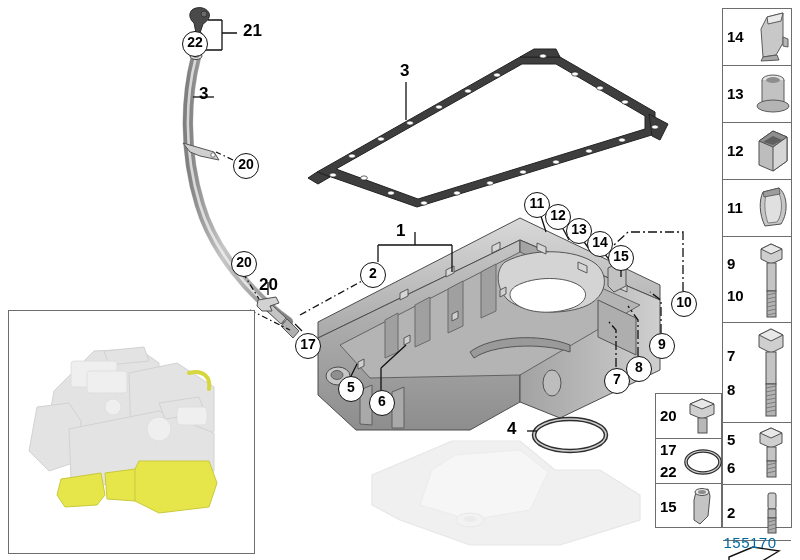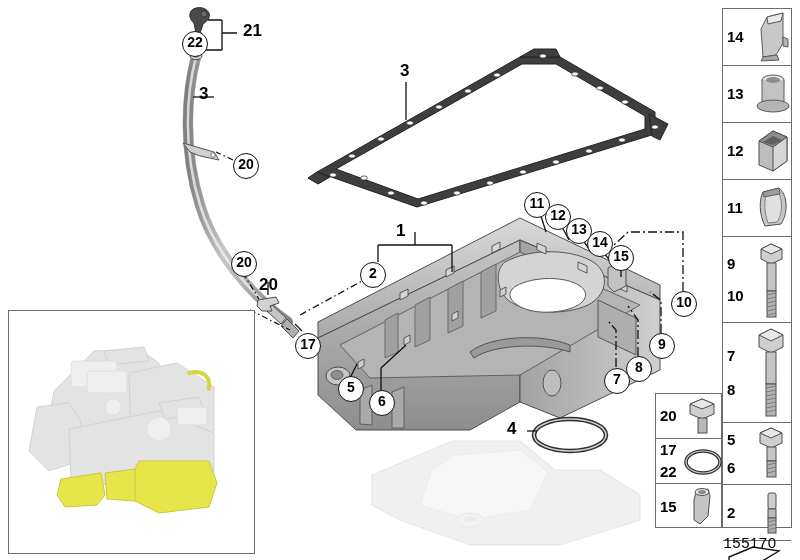--- a/index.html
+++ b/index.html
@@ -24,21 +24,21 @@
       border:1.5px solid #6d6d6d;box-sizing:border-box;background:#fff;}
   #legend-col-sec{position:absolute;left:655px;top:393px;width:67px;height:135px;
       border:1.5px solid #6d6d6d;box-sizing:border-box;background:#fff;}
   .lgrow{position:relative;box-sizing:border-box;border-bottom:1.5px solid #6d6d6d;
          display:flex;align-items:center;}
   .lgrow:last-child{border-bottom:none;}
   .lgnum{font-size:15px;font-weight:bold;padding-left:4px;width:22px;flex:0 0 22px;
          line-height:1.05;}
   .lgart{flex:1 1 auto;height:100%;position:relative;}
   #diagram-id{position:absolute;left:700px;top:534px;width:100px;text-align:center;
-      font-size:15px;letter-spacing:.5px;color:#000000;}
+      font-size:15px;letter-spacing:.5px;color:#0369a1;}
 
   .svgwrap{position:absolute;left:0;top:0;width:100%;height:100%;}
 </style>
 </head>
 <body>
 
 <div class="stage">
 
   <svg class="svgwrap" viewBox="0 0 800 560">
     <defs>

